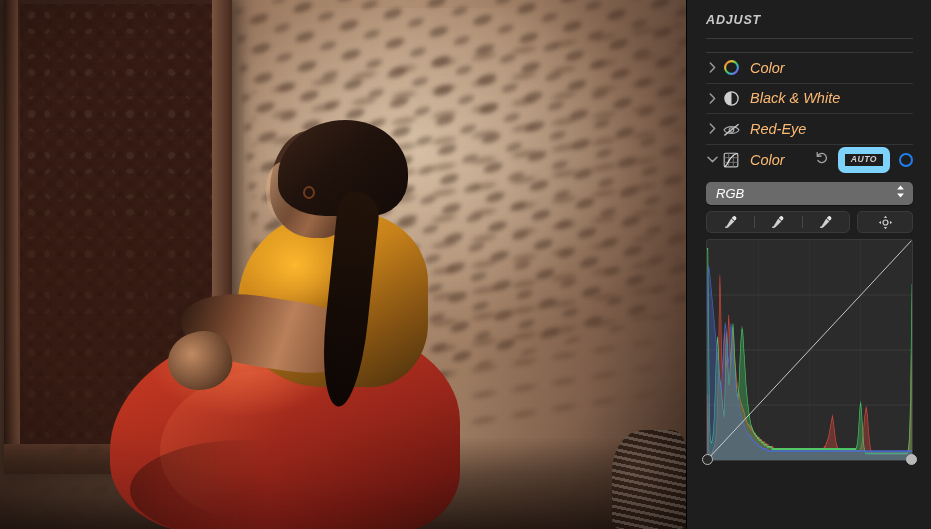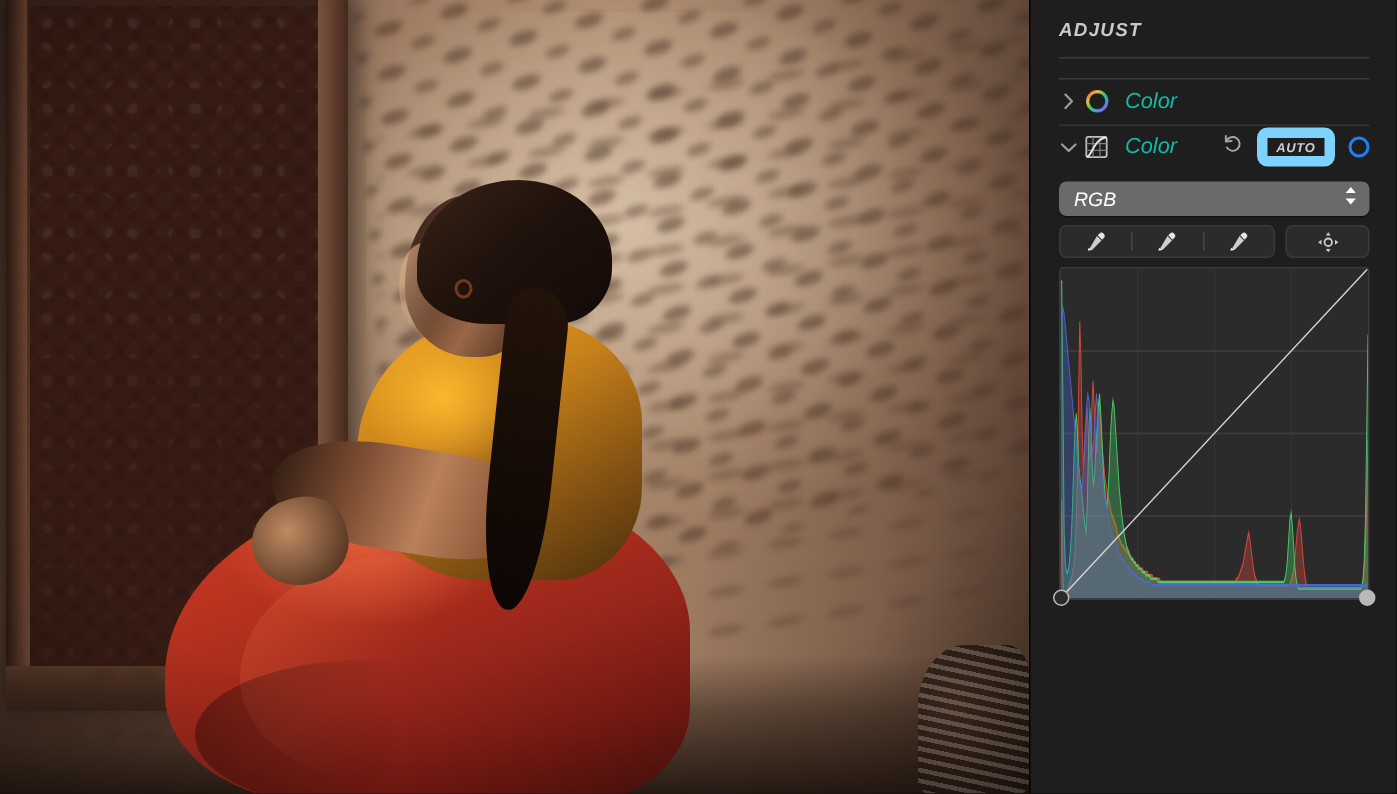--- a/index.html
+++ b/index.html
@@ -203,21 +203,21 @@
 
   .adj-row { display:flex; align-items:center; height:29.6px;
              margin:0 18px 0 19px; cursor:default; }
   .adj-row + .row-rule { height:1px; background:#343434; margin:0 18px 0 19px; }
 
   .disc { width:13px; flex:0 0 13px; display:flex; align-items:center;
           justify-content:center; color:#9a9a9a; }
   .disc svg { display:block; }
   .ic { width:20px; flex:0 0 20px; display:flex; align-items:center;
         justify-content:center; margin-left:2px; }
-  .lbl { color:#14b8a6; font-size:14.5px; margin-left:9px; white-space:nowrap; }
+  .lbl { color:#fdba74; font-size:14.5px; margin-left:9px; white-space:nowrap; }
 
   .curve-tools { margin-left:auto; display:flex; align-items:center; gap:9px; }
   .auto-pill { border:7px solid #7dd3fc; border-radius:7px; color:#cfcfcf;
                font-size:8.6px; font-weight:700; letter-spacing:0.5px;
                padding:1.5px 6px 1.8px; line-height:1; }
   .blue-ring { width:14px; height:14px; border:2px solid #1f7ff0; border-radius:50%; }
 
   
   .popup {
     margin:8px 18px 0 19px; height:23px; background:#6a6a6a; border-radius:5px;
@@ -317,24 +317,53 @@
             <stop offset="1" stop-color="#c03ae8"></stop>
               </linearGradient>
             </defs>
           <circle cx="8.5" cy="8.5" r="6.4" fill="none" stroke="url(#cw1)" stroke-width="2.1"></circle>
         </svg>
       </span>
       <span class="lbl">Color</span>
     </div>
     <div class="row-rule"></div>
 
+    <div class="adj-row">
+      <span class="disc">
+        <svg width="7" height="11" viewBox="0 0 7 11">
+            <path d="M1.3 1 L5.6 5.5 L1.3 10" fill="none" stroke="#9a9a9a" stroke-width="1.5" stroke-linecap="round" stroke-linejoin="round"></path>
+          </svg>
+      </span>
+      <span class="ic">
+        <svg width="17" height="17" viewBox="0 0 17 17">
+          <circle cx="8.5" cy="8.5" r="6.6" fill="none" stroke="#d0d0d0" stroke-width="1.3"></circle>
+          <path d="M8.5 1.9 A6.6 6.6 0 0 0 8.5 15.1 Z" fill="#d0d0d0"></path>
+        </svg>
+      </span>
+      <span class="lbl">Black &amp; White</span>
+    </div>
     <div class="row-rule"></div>
 
     <div class="row-rule"></div>
 
+    <div class="adj-row">
+      <span class="disc">
+        <svg width="7" height="11" viewBox="0 0 7 11">
+            <path d="M1.3 1 L5.6 5.5 L1.3 10" fill="none" stroke="#9a9a9a" stroke-width="1.5" stroke-linecap="round" stroke-linejoin="round"></path>
+          </svg>
+      </span>
+      <span class="ic">
+        <svg width="19" height="16" viewBox="0 0 19 16">
+          <path d="M2 9 C5 4.4, 14 4.4, 17 9 C14 13.6, 5 13.6, 2 9 Z" fill="none" stroke="#a8a8a8" stroke-width="1.25"></path>
+          <circle cx="9.5" cy="9" r="2.3" fill="none" stroke="#a8a8a8" stroke-width="1.15"></circle>
+          <line x1="2.4" y1="14.4" x2="16.6" y2="3.2" stroke="#c6c6c6" stroke-width="1.35"></line>
+        </svg>
+      </span>
+      <span class="lbl">Red-Eye</span>
+    </div>
     <div class="row-rule"></div>
 
     <div class="row-rule"></div>
 
     <div class="adj-row">
       <span class="disc">
         <svg width="11" height="7" viewBox="0 0 11 7">
             <path d="M1 1.3 L5.5 5.6 L10 1.3" fill="none" stroke="#9a9a9a" stroke-width="1.5" stroke-linecap="round" stroke-linejoin="round"></path>
           </svg>
       </span>

